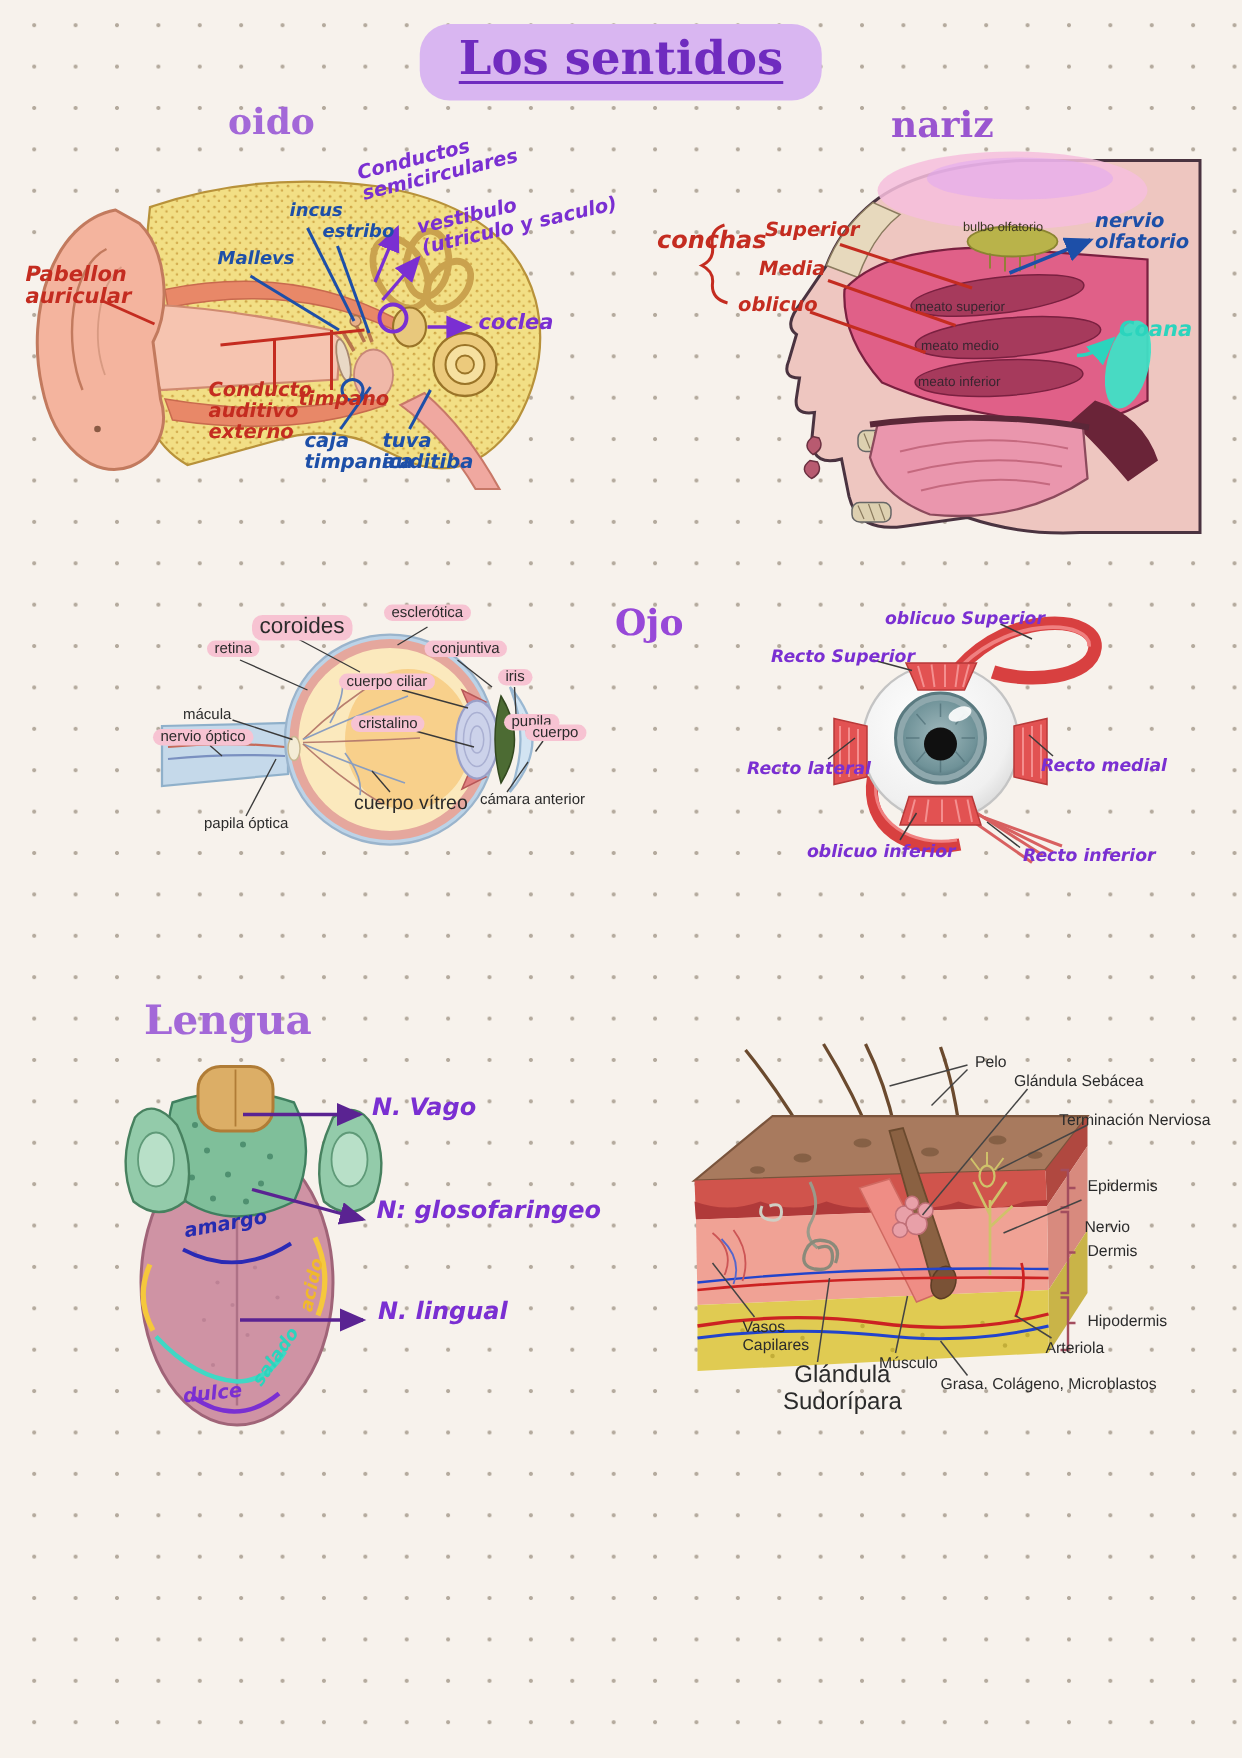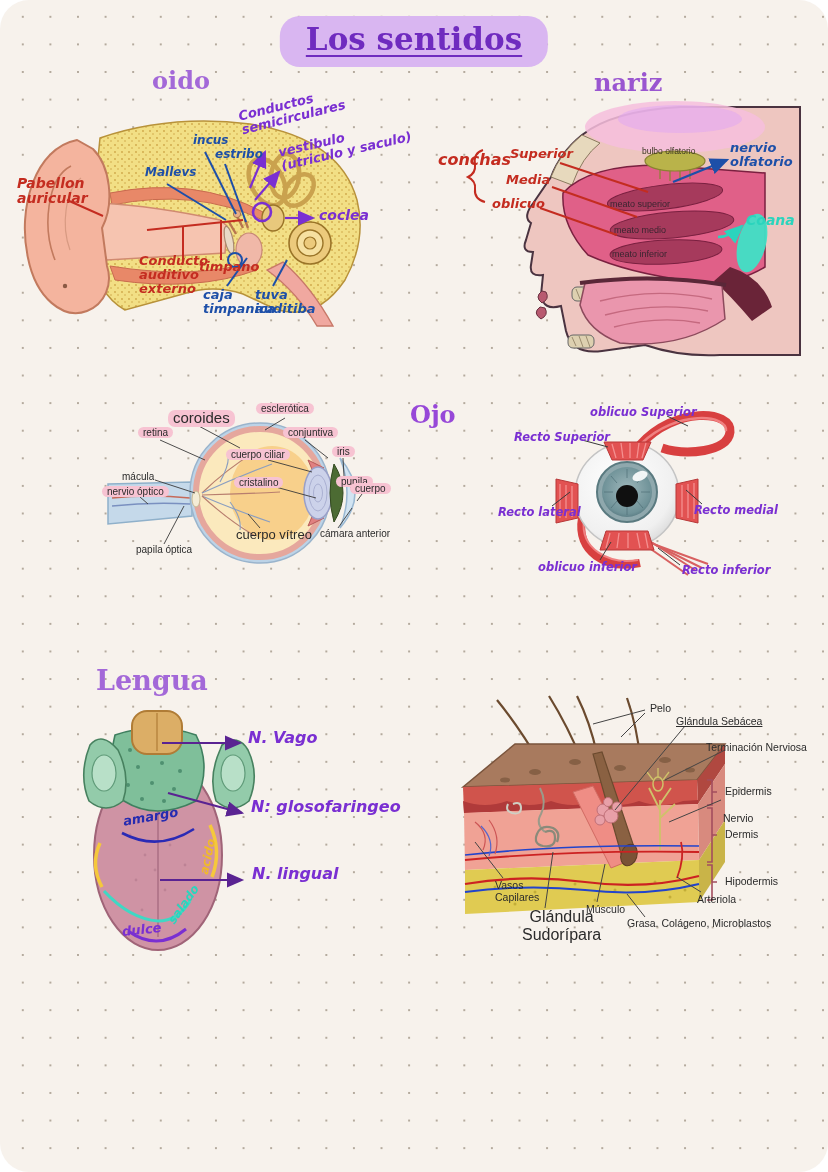--- a/index.html
+++ b/index.html
@@ -2,21 +2,20 @@
 <html><head>
 <meta charset="utf-8">
 <style>
   html,body{margin:0;padding:0;}
   .page{
     position:relative;width:828px;height:1172px;overflow:hidden;
     background:#f7f2ec;
     background-image:radial-gradient(circle,#b4aa9d 1.2px,rgba(0,0,0,0) 1.5px);
     background-size:27.6px 27.6px;background-position:9px 3px;
     font-family:"Liberation Sans",sans-serif;
-    border-radius:29px;
   }
   .abs{position:absolute;}
   .hw{position:absolute;font-family:"DejaVu Sans",sans-serif;font-style:italic;font-weight:bold;
       white-space:pre-line;line-height:1.08;}
   .print{position:absolute;font-family:"Liberation Sans",sans-serif;color:#2b2b2b;
       white-space:pre-line;line-height:1.12;}
   .pill{background:#f7c3d2;border-radius:7px;padding:0 5px;}
   .heading{position:absolute;font-family:"DejaVu Serif",serif;font-weight:bold;color:#a368d8;}
   .c-red{color:#c42c20}.c-blue{color:#1d4fa8}.c-purple{color:#7a2fd2}
   .c-teal{color:#2bd4bd}.c-navy{color:#262bb0}.c-yellow{color:#f0b92c}
@@ -469,21 +468,21 @@
           <path d="M280,58 L220,88"></path>
         <path d="M276,108 L224,130"></path>
         <path d="M58,186 L30,150"></path>
           <path d="M100,216 L108,160"></path>
         <path d="M152,210 L160,172"></path>
           <path d="M256,200 L232,185"></path>
         <path d="M200,225 L182,202"></path>
       </g>
     </svg>
     <span class="print" style="left:205px;top:11px;font-size:10.5px;">Pelo</span>
-    <span class="print" style="left:231px;top:24px;font-size:10.5px;text-decoration:underline;">Glándula Sebácea</span>
+    <span class="print" style="left:231px;top:24px;font-size:10.5px;">Glándula Sebácea</span>
     <span class="print" style="left:261px;top:50px;font-size:10.5px;">Terminación Nerviosa</span>
     <span class="print" style="left:280px;top:94px;font-size:10.5px;">Epidermis</span>
 
     <span class="print" style="left:278px;top:121px;font-size:10.5px;">Nervio</span>
     <span class="print" style="left:280px;top:137px;font-size:10.5px;">Dermis</span>
     <span class="print" style="left:280px;top:184px;font-size:10.5px;">Hipodermis</span>
     <span class="print" style="left:20px;top:188px;font-size:10.5px;padding-left:30px;">Vasos
 Capilares</span>
     <span class="print" style="left:77px;top:216px;font-size:16px;text-align:center;">Glándula
 Sudorípara</span>

